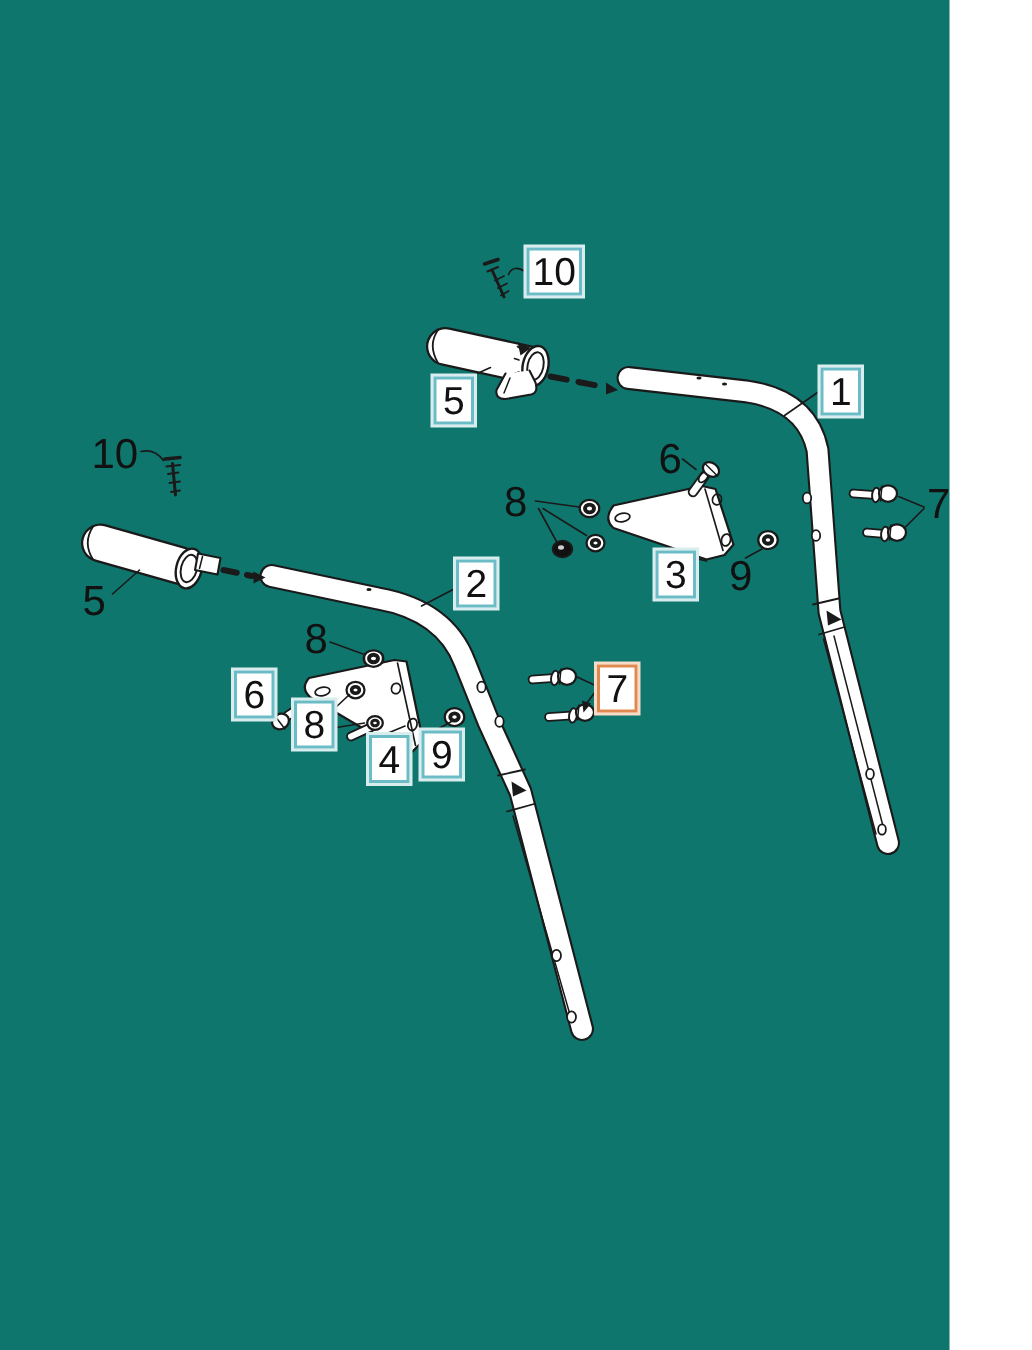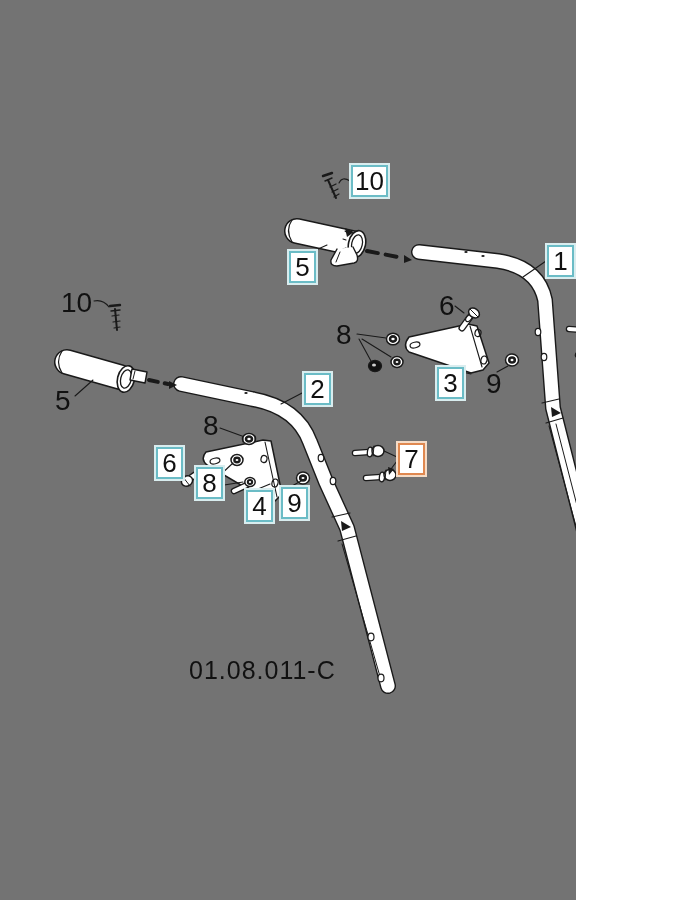--- a/index.html
+++ b/index.html
@@ -1,17 +1,17 @@
 <!DOCTYPE html>
 <html><head>
 <meta charset="utf-8">
 <style>
   html,body { margin:0; padding:0; background:#fff; }
   .stage {
-    position:relative; width:576px; height:900px; background:#737373;
+    position:relative; width:633px; height:900px; background:#0f766e;
     font-family:"Liberation Sans", sans-serif; overflow:hidden;
   }
   .stage svg { position:absolute; left:0; top:0; }
   .callout {
     position:absolute; color:#111; user-select:none;
   }
   .callout.plain { font-size:28px; line-height:1; }
   .callout.box {
     display:flex; align-items:center; justify-content:center;
     min-width:19px; height:28px; padding:0 2px;
@@ -242,14 +242,13 @@
   <div class="callout plain" style="left:61px;  top:289px;">10</div>
   <div class="callout plain" style="left:55px;  top:387px;">5</div>
   <div class="callout box" style="left:304px; top:373px;">2</div>
   <div class="callout plain" style="left:203px; top:412px;">8</div>
   <div class="callout box" style="left:156px; top:447px;">6</div>
   <div class="callout box" style="left:196px; top:467px;">8</div>
   <div class="callout box" style="left:246px; top:490px;">4</div>
   <div class="callout box" style="left:281px; top:487px;">9</div>
   <div class="callout box orange" style="left:398px; top:443px;">7</div>
 
-  <div class="drawing-code">01.08.011-C</div>
 </div>
 
 </body></html>

